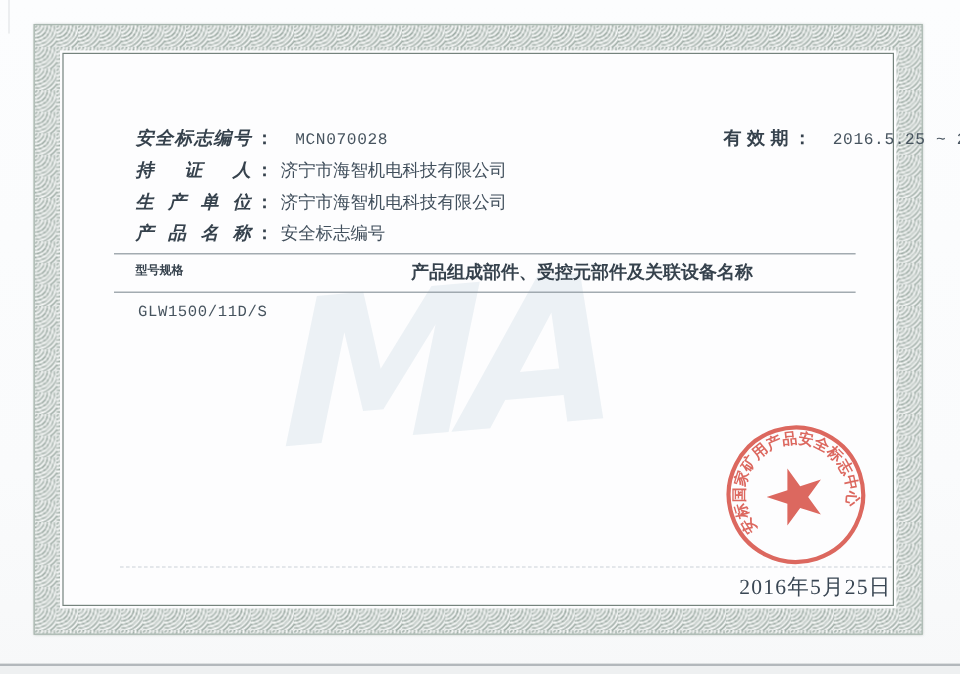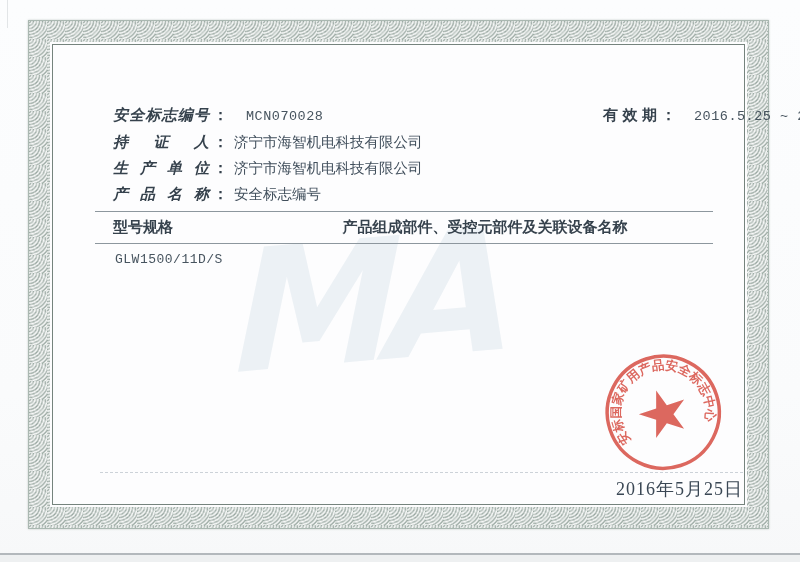--- a/index.html
+++ b/index.html
@@ -71,21 +71,21 @@
     font-style:italic;
   }
   .fcolon { font-weight:600; margin:0 6px 0 4px; color:#36424d; }
   .fvalue { color:#414f5c; font-size:14.5px; }
   .mono { font-family:Liberation Mono, monospace; font-size:13.5px; letter-spacing:.5px; color:#47545f;padding-left:12px; }
 
   .validity { position:absolute; left:490px; top:0; white-space:nowrap; }
   .vlabel { display:inline-block; width:54px; text-align:justify; text-align-last:justify; font-weight:700; color:#36424d; }
 
   .rule { position:absolute; left:95px; width:618px; height:1px; background:#8d979e; }
-  .th-model { position:absolute; left:113px; top:218px; font-size:15px; font-weight:600; color:#36424d; }
+  .th-model { position:absolute; left:113px; top:218px; font-size:10px; font-weight:600; color:#36424d; }
   .th-comp  { position:absolute; left:250px; top:218px; width:470px; text-align:center; font-size:15px; font-weight:700; color:#36424d; }
   .td-model { position:absolute; left:103px; top:252px; }
   .td-comp  { position:absolute; left:228px; top:250px; width:424px; text-align:center; font-size:14px; color:#3e4c59; }
 
   .fold-line {
     position:absolute; left:100px; top:472px; width:643px;
     border-top:1px dashed #ccd2d8;
   }
 
   .stamp {

